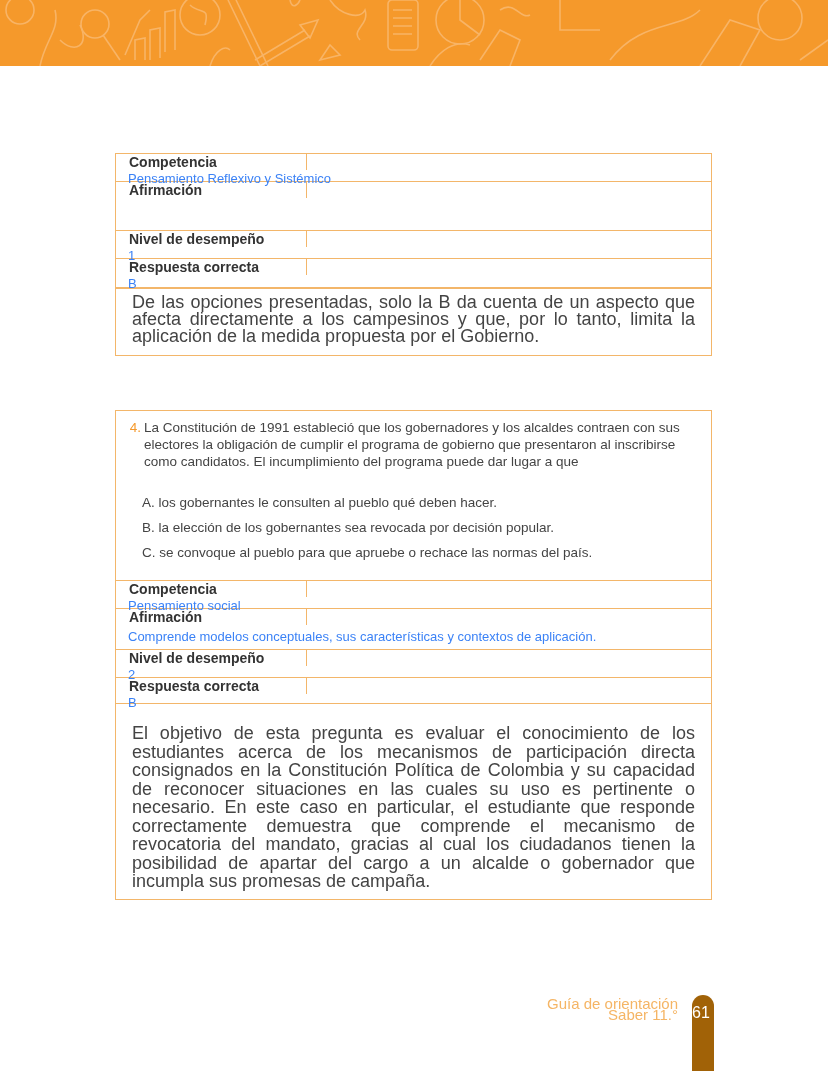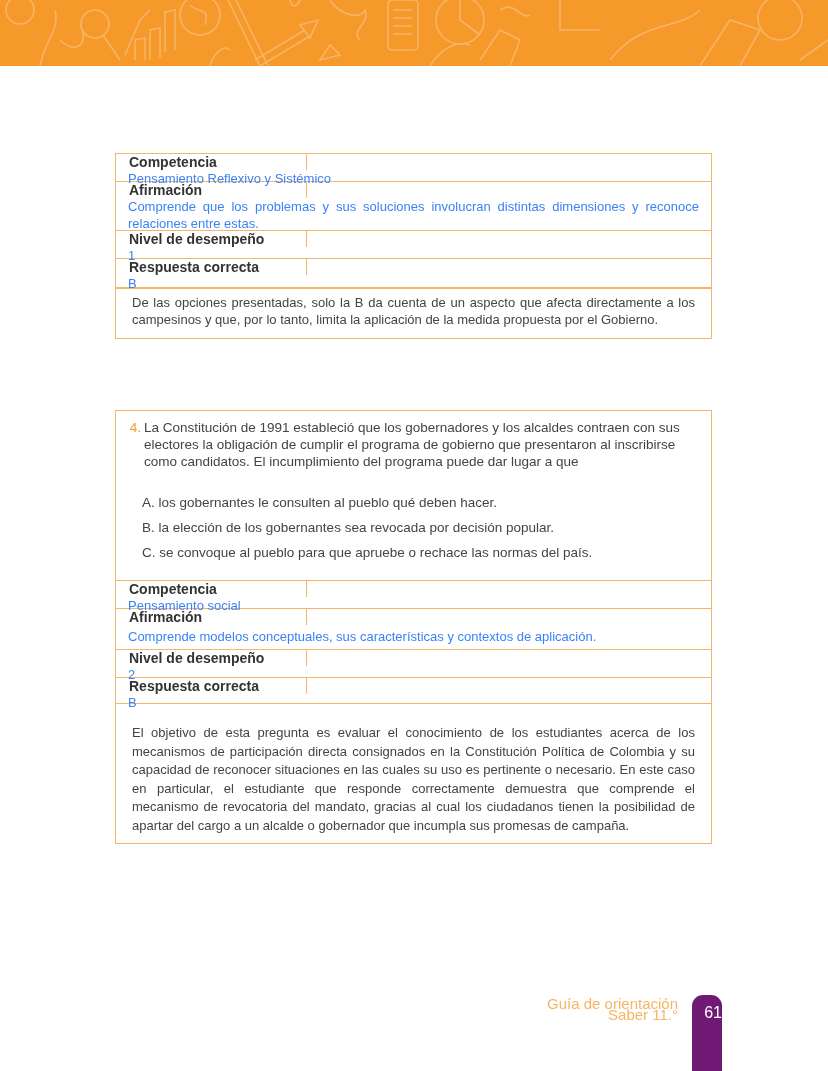--- a/index.html
+++ b/index.html
@@ -19,35 +19,35 @@
     .row { display: flex; border-bottom: 1px solid #f3b66a; flex-direction: column; }
     .row:last-child { border-bottom: none; }
     .cell-k {
       width: 191px; box-sizing: border-box; padding: 0 13px; border-right: 1px solid #f3b66a;
       font-size: 14px; font-weight: bold; color: #333; display: flex; align-items: center;
     }
     .cell-v {
       flex: 1; box-sizing: border-box; padding: 0 12px; font-size: 13px; color: #3b82f6;
       display: flex; align-items: center; text-align: justify; line-height: 17px;
     }
-    .expl { padding: 8px 16px 9px 16px; font-size: 13px; line-height: 17px; color: #444; text-align: justify; border-top: 1px solid #f3b66a; }
+    .expl { padding: 8px 16px 9px 16px; font-size: 18px; line-height: 17px; color: #444; text-align: justify; border-top: 1px solid #f3b66a; }
     .q { padding: 8px 12px 0 6px; font-size: 13.5px; line-height: 17px; color: #444; }
     .q-stem { display: flex; }
     .q-num { color: #f5992b; width: 19px; flex: none; text-align: right; padding-right: 3px; }
     .q-text { flex: 1; }
     .opts { margin: 24px 0 0 20px; padding-bottom: 11px; }
     .opt { font-size: 13.5px; line-height: 17px; margin-bottom: 8px; color: #444; }
     .footer-text {
       position: absolute; right: 150px; top: 998px; text-align: right; font-size: 15px;
       color: #f5b565; line-height: 11px;
     }
     .page-tab {
-      position: absolute; left: 692px; top: 995px; width: 30px; height: 76px;
-      background: #701a75; border-radius: 11px 11px 0 0; color: #fff; font-size: 16px;
-      text-align: right; padding-top: 9px; box-sizing: border-box;
+      position: absolute; left: 692px; top: 995px; width: 22px; height: 76px;
+      background: #a16207; border-radius: 11px 11px 0 0; color: #fff; font-size: 16px;
+      text-align: left; padding-top: 9px; box-sizing: border-box;
     }
   </style>
 </head>
 <body>
 
 <div class="banner">
   <svg width="828" height="66" fill="none" stroke="#f8b466" stroke-width="1.6">
     <circle cx="20" cy="10" r="14"></circle>
     <path d="M40 66 C45 40 60 30 55 10 M60 40 C75 55 90 45 80 25"></path>
     <circle cx="95" cy="24" r="14"></circle>
@@ -75,21 +75,20 @@
   </svg>
 </div>
 
 <div class="card" style="top:153px;">
   <div class="row" style="height:27px;">
     <div class="cell-k">Competencia</div>
     <div class="cell-v">Pensamiento Reflexivo y Sistémico</div>
   </div>
   <div class="row" style="height:48px;">
     <div class="cell-k">Afirmación</div>
-    <div class="cell-v">Comprende que los problemas y sus soluciones involucran distintas dimensiones y reconoce relaciones entre estas.</div>
   </div>
   <div class="row" style="height:27px;">
     <div class="cell-k">Nivel de desempeño</div>
     <div class="cell-v">1</div>
   </div>
   <div class="row" style="height:28px;">
     <div class="cell-k">Respuesta correcta</div>
     <div class="cell-v">B</div>
   </div>
   <div class="expl" style="padding:5px 16px 10px 16px;">De las opciones presentadas, solo la B da cuenta de un aspecto que afecta directamente a los campesinos y que, por lo tanto, limita la aplicación de la medida propuesta por el Gobierno.</div>

